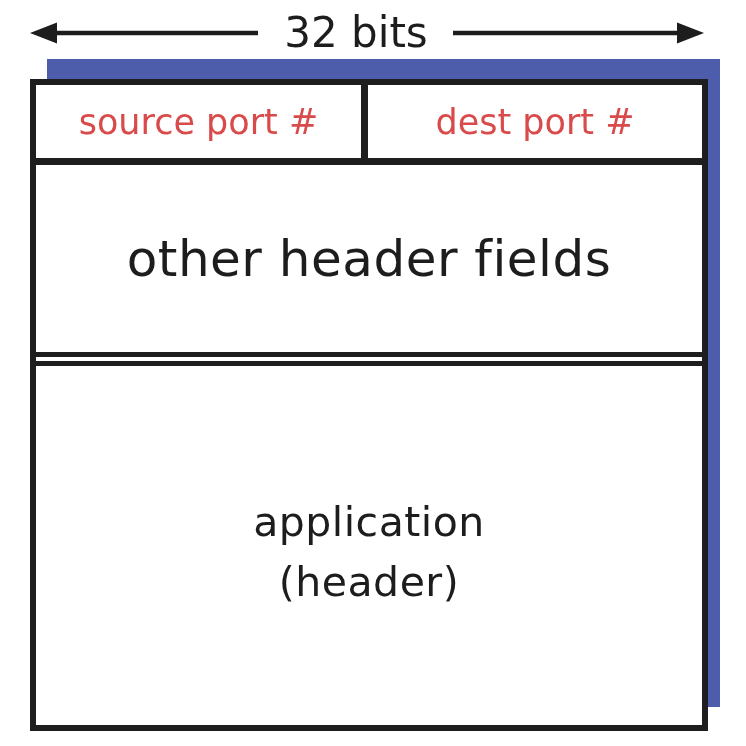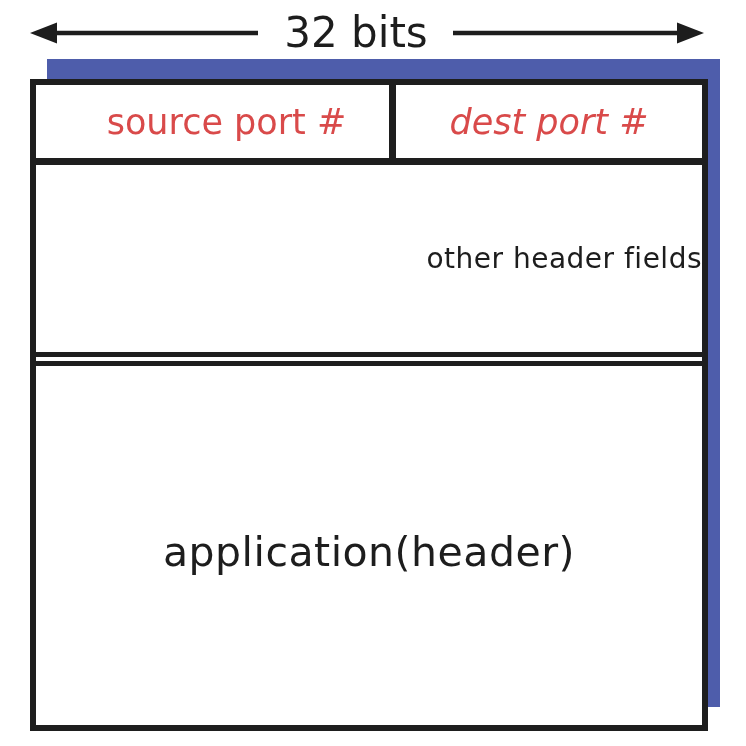--- a/index.html
+++ b/index.html
@@ -57,54 +57,54 @@
     border: 6px solid var(--border-black);
     z-index: 2;
     display: flex;
     flex-direction: column;
   }
   .row-ports {
     height: 80px;               
     border-bottom: 7px solid var(--border-black);
     display: flex;
     flex: 0 0 auto;
-    padding-left: 28px;
   }
   .cell {
     display: flex;
     align-items: center;
     justify-content: center;
     color: var(--field-red);
     font-size: 35px;
     white-space: nowrap;
   }
   .cell-source {
     flex: 0 0 332px;            
     border-right: 7px solid var(--border-black);
   }
-  .cell-dest { flex: 1 1 auto; font-style: italic; }
+  .cell-dest { flex: 1 1 auto; }
 
   .row-other {
     height: 192px;              
     border-bottom: 5px solid var(--border-black);
     flex: 0 0 auto;
     display: flex;
     align-items: center;
-    justify-content: flex-end;
+    justify-content: center;
     color: var(--text-black);
-    font-size: 28px;
+    font-size: 50px;
     letter-spacing: 0.5px;
     white-space: nowrap;
   }
 
   .row-app {
     flex: 1 1 auto;
     margin-top: 4px;            
     border-top: 5px solid var(--border-black);
     display: flex;
+    flex-direction: column;
     align-items: center;
     justify-content: center;
     padding-top: 12px;
     color: var(--text-black);
     font-size: 41px;
     letter-spacing: 0.5px;
     text-align: center;
   }
   .row-app .app-line { line-height: 60px; white-space: nowrap; }
 </style>

